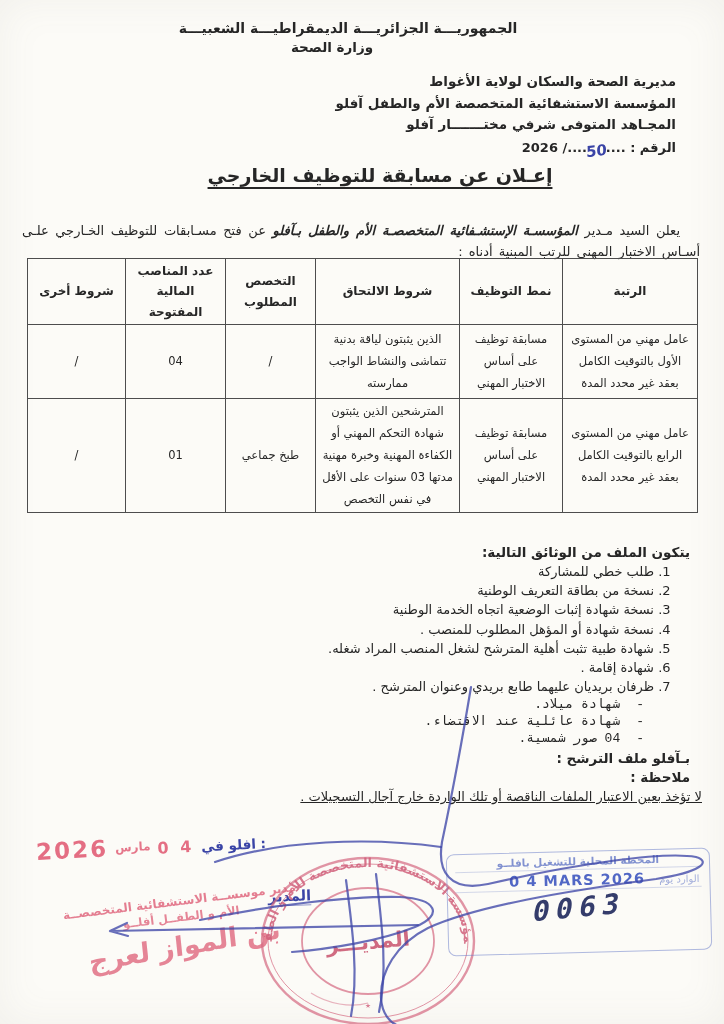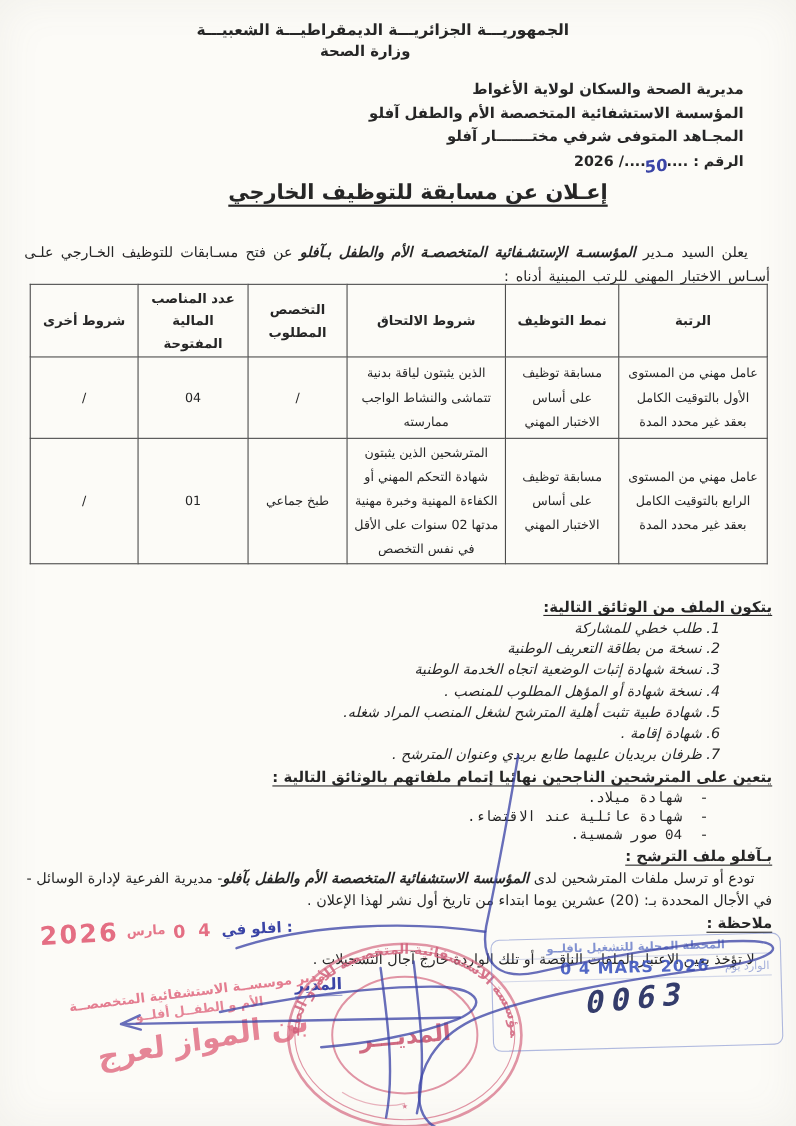--- a/index.html
+++ b/index.html
@@ -27,27 +27,27 @@
     line-height:1.62;text-align:justify;text-indent:20px;word-spacing:2px;}
   .b{font-weight:700;font-style:italic;}
   
   table.jobs{position:absolute;top:258px;right:26px;width:670px;border-collapse:collapse;
     table-layout:fixed;text-align:center;font-size:11.5px;}
   table.jobs th,table.jobs td{border:1px solid #4d4d4d;padding:2px 6px;vertical-align:middle;line-height:1.9;}
   table.jobs th{font-weight:600;font-size:12px;height:46px;line-height:1.7;}
   tr.r1{height:74px;} tr.r2{height:96px;} tr.r3{height:76px;}
   
   .lower{position:absolute;top:541px;right:22px;left:24px;font-size:13px;}
-  .sec-heading{font-weight:700;font-size:13.5px;text-decoration:underline;text-underline-offset:3px;margin:3px 0 3px;}
+  .sec-heading{font-weight:700;font-size:13.5px;text-underline-offset:3px;margin:3px 12px 3px;}
   ol.docs{margin:2px 0 0;padding:0 48px 0 0;line-height:1.4;}
-  ol.docs li{margin:1px 16px;font-style:italic;}
+  ol.docs li{margin:1px 0;}
   ul.final{list-style:none;margin:1px 0 0;padding:0 58px 0 0;line-height:1.28;font-family:Liberation Mono, monospace;}
   ul.final li::before{content:"-";margin-left:16px;}
   .deposit-p{margin:1px 0 2px;line-height:1.5;text-align:justify;text-indent:16px;}
-  .note-p{margin:16px;line-height:1.4;}
+  .note-p{margin:0;line-height:1.4;text-decoration:underline;}
   
   .date-strip{position:absolute;left:36px;top:833px;display:flex;direction:ltr;
     align-items:baseline;gap:7px;transform:rotate(-3deg);}
   .ds-year{color:#e0566f;font-size:23px;font-weight:700;letter-spacing:2px;opacity:.85;}
   .ds-month{color:#e0566f;font-size:12px;font-weight:600;opacity:.8;position:relative;top:-4px;}
   .ds-day{color:#e0566f;font-size:16px;font-weight:700;letter-spacing:3px;opacity:.85;}
   .ds-place{color:#3a44a6;font-size:13.5px;font-weight:600;}
   .director-hw{position:absolute;left:268px;top:888px;color:#3a44a6;font-size:14.5px;
     font-weight:600;transform:rotate(-2deg);border-bottom:1px solid rgba(58,68,166,.55);padding-bottom:1px;}
   .director-stamp{position:absolute;left:40px;top:894px;width:285px;text-align:center;
@@ -122,47 +122,45 @@
         <td>عامل مهني من المستوى الأول بالتوقيت الكامل بعقد غير محدد المدة</td>
         <td>مسابقة توظيف على أساس الاختبار المهني</td>
         <td>الذين يثبتون لياقة بدنية تتماشى والنشاط الواجب ممارسته</td>
         <td>/</td>
         <td>04</td>
         <td>/</td>
       </tr>
       <tr class="r2">
         <td>عامل مهني من المستوى الرابع بالتوقيت الكامل بعقد غير محدد المدة</td>
         <td>مسابقة توظيف على أساس الاختبار المهني</td>
-        <td>المترشحين الذين يثبتون شهادة التحكم المهني أو الكفاءة المهنية وخبرة مهنية مدتها 02 سنوات على الأقل في نفس التخصص</td>
+        <td>المترشحين الذين يثبتون شهادة التحكم المهني أو الكفاءة المهنية وخبرة مهنية مدتها 03 سنوات على الأقل في نفس التخصص</td>
         <td>طبخ جماعي</td>
         <td>01</td>
         <td>/</td>
       </tr>
     </tbody>
   </table>
 
   <div class="lower">
     <div class="sec-heading">يتكون الملف من الوثائق التالية:</div>
     <ol class="docs">
       <li>طلب خطي للمشاركة</li>
       <li>نسخة من بطاقة التعريف الوطنية</li>
       <li>نسخة شهادة إثبات الوضعية اتجاه الخدمة الوطنية</li>
       <li>نسخة شهادة أو المؤهل المطلوب للمنصب .</li>
       <li>شهادة طبية  تثبت أهلية المترشح لشغل المنصب المراد شغله.</li>
       <li>شهادة إقامة .</li>
       <li>ظرفان بريديان عليهما طابع بريدي وعنوان المترشح .</li>
     </ol>
-    <div class="sec-heading">يتعين على المترشحين الناجحين نهائيا إتمام  ملفاتهم بالوثائق التالية :</div>
     <ul class="final">
       <li>شهادة ميلاد.</li>
       <li>شهادة عائلية عند الاقتضاء.</li>
       <li>04 صور شمسية.</li>
     </ul>
     <div class="sec-heading">بـآفلو ملف الترشح :</div>
-    <p class="deposit-p"><span>تودع  أو ترسل  ملفات  المترشحين لدى </span><span class="b">المؤسسة الاستشفائية المتخصصة الأم والطفل بآفلو</span><span>- مديرية الفرعية لإدارة الوسائل - في الأجال المحددة بـ: (20) عشرين يوما  ابتداء من تاريخ أول نشر لهذا الإعلان .</span></p>
     <div class="sec-heading">ملاحظة :</div>
     <p class="note-p">لا تؤخذ بعين الاعتبار الملفات الناقصة أو تلك الواردة خارج آجال التسجيلات .</p>
   </div>
 
   <div class="date-strip">
     <span class="ds-year">2026</span>
     <span class="ds-month">مارس</span>
     <span class="ds-day">0 4</span>
     <span class="ds-place">افلو في :</span>
   </div>

